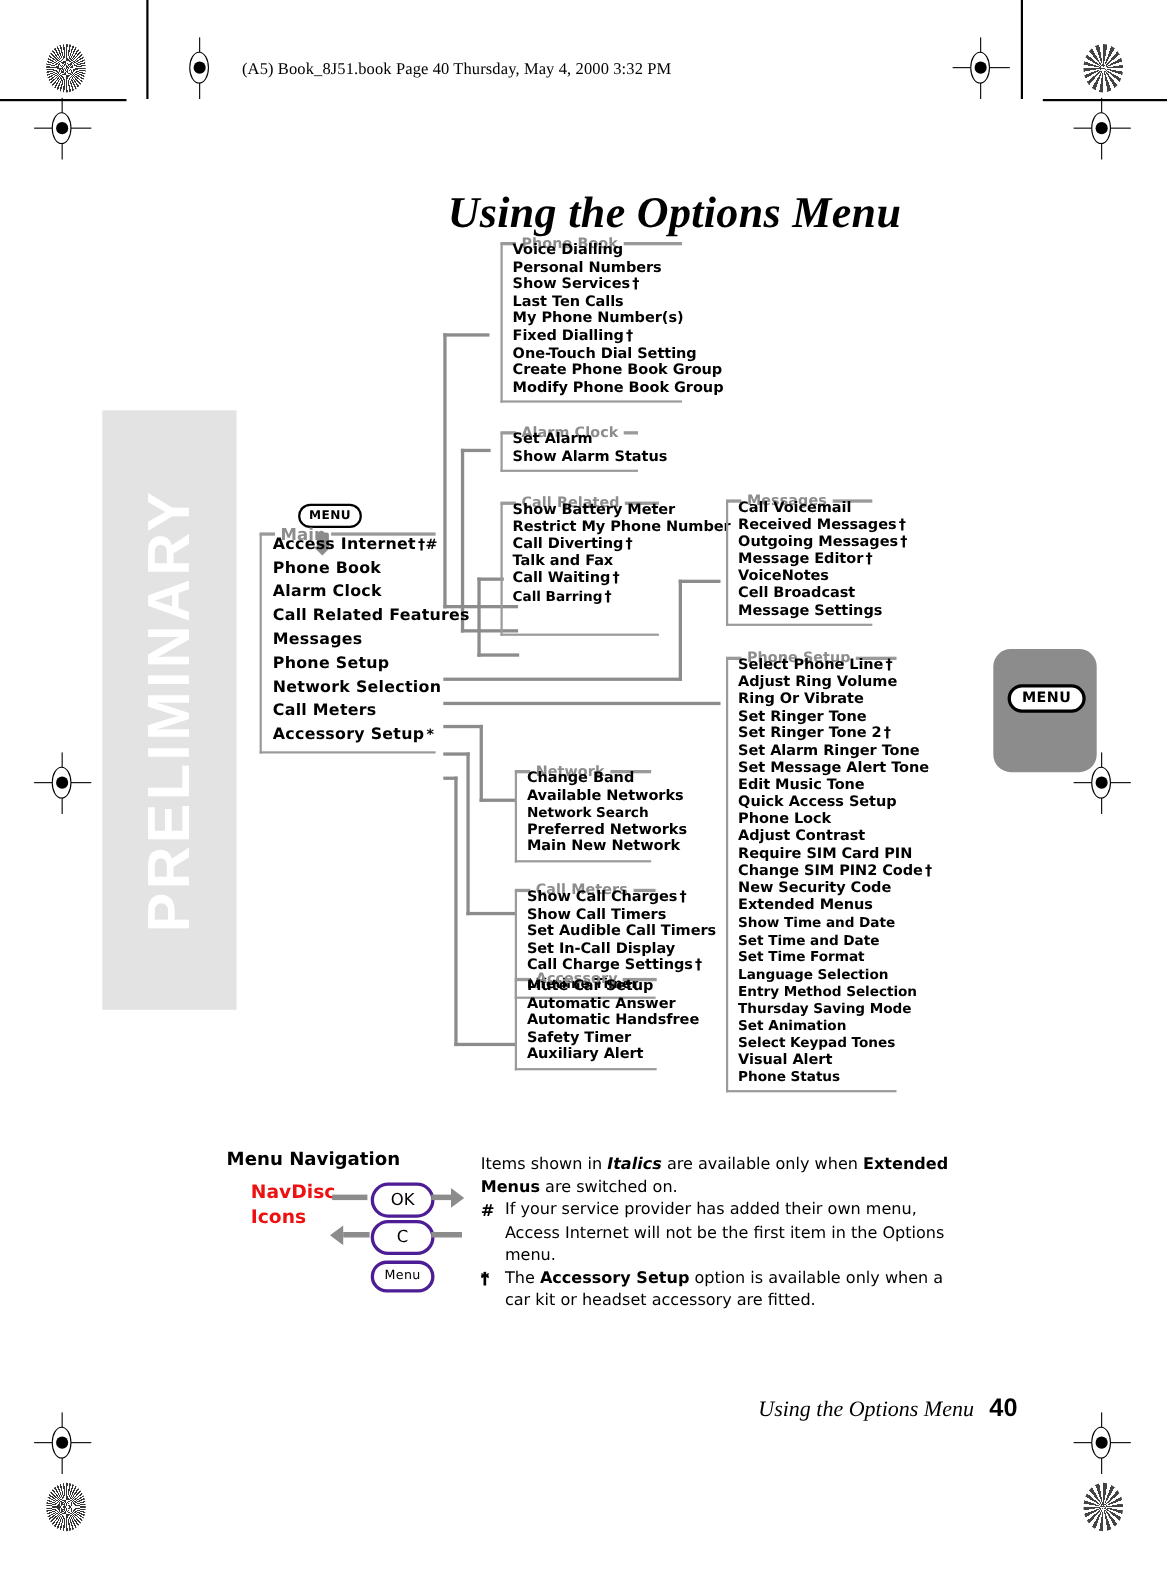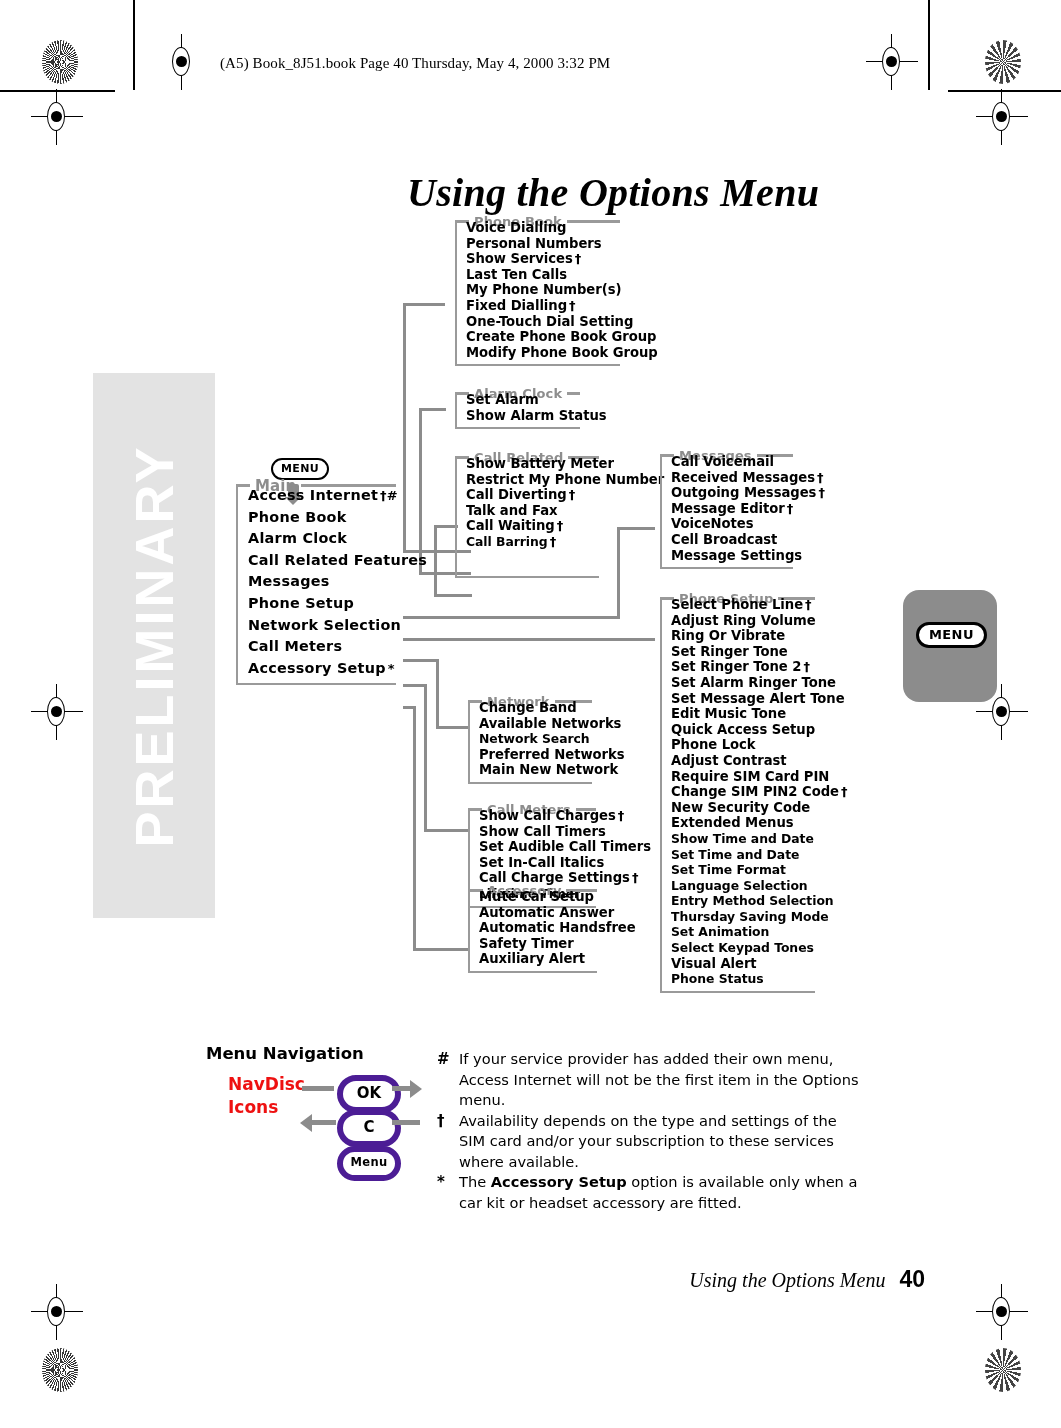--- a/index.html
+++ b/index.html
@@ -128,22 +128,22 @@
   .nav-title{
     position:absolute;left:206px;top:1044px;font-weight:bold;font-size:16.5px;
   }
   .navdisc{
     position:absolute;left:228px;top:1073px;color:#ee1111;font-weight:bold;font-size:17px;
     line-height:23px;
   }
   .keys{position:absolute;left:320px;top:1075px;width:110px;}
   .key-row{position:relative;height:27px;}
   .key{
-    position:absolute;border:6px solid #4c1d95;border-radius:999px;background:#fff;
-    font-weight:bold;text-align:center;line-height:1;
+    position:absolute;border:3px solid #4c1d95;border-radius:999px;background:#fff;
+    font-weight:normal;text-align:center;line-height:1;
   }
   .key.ok{left:17px;top:0;width:52px;padding:5px 0 6px;font-size:15px;}
   .key.c{left:17px;top:0;width:52px;padding:5px 0 6px;font-size:15px;}
   .key.menu{left:17px;top:0;width:52px;padding:5px 0 6px;font-size:11.5px;letter-spacing:.3px;}
   .abar{position:absolute;height:5px;background:#8c8c8c;top:11px;}
   .atri{position:absolute;width:0;height:0;top:5px;}
   .atri.r{border-top:9px solid transparent;border-bottom:9px solid transparent;border-left:12px solid #8c8c8c;}
   .atri.l{border-top:9px solid transparent;border-bottom:9px solid transparent;border-right:12px solid #8c8c8c;}
 
   .notes{
@@ -419,21 +419,21 @@
   <div class="cap">
       <div class="rule left"></div>
       <div class="t">Call Meters</div>
       <div class="rule right"></div>
     </div>
   <div class="frame"></div>
   <ul>
       <li>Show Call Charges<span class="dag">†</span></li>
       <li>Show Call Timers</li>
       <li>Set Audible Call Timers</li>
-      <li>Set In-Call Italics</li>
+      <li>Set In-Call Display</li>
       <li>Call Charge Settings<span class="dag">†</span></li>
       <li class="it">Lifetime Timer</li>
     </ul>
 </div>
 
 <div class="box" style="left:468px;top:883px;width:129px;">
   <div class="cap">
       <div class="rule left"></div>
       <div class="t">Accessory</div>
       <div class="rule right"></div>
@@ -466,20 +466,21 @@
     <div class="abar" style="left:-8px;width:24px;"></div>
     <div class="key c">C</div>
     <div class="abar" style="left:72px;width:28px;"></div>
   </div>
   <div class="key-row" style="height:34px;">
     <div class="key menu">Menu</div>
   </div>
 </div>
 
 <div class="notes">
+    <div class="row first"><span>Items shown in </span><i>Italics</i><span> are available only when </span><b>Extended Menus</b><span> are switched on.</span></div>
     <div class="row"><span class="mk">#</span><span>If your service provider has added their own menu, Access Internet  will not be the first item in the Options menu.</span></div>
-    <div class="row"><span class="mk">†</span><span>Availability depends on the type and settings of the SIM card and/or your subscription to these services where available.</span></div>
+    <div class="row"><span class="mk">†</span></div>
     <div class="row"><span class="mk">*</span><span>The </span><b>Accessory Setup</b><span> option is available only when a car kit or headset accessory are fitted.</span></div>
   </div>
 
 <div class="footer">
   <span>Using the Options Menu</span><span class="pg">40</span>
 </div>
 
 </body></html>

